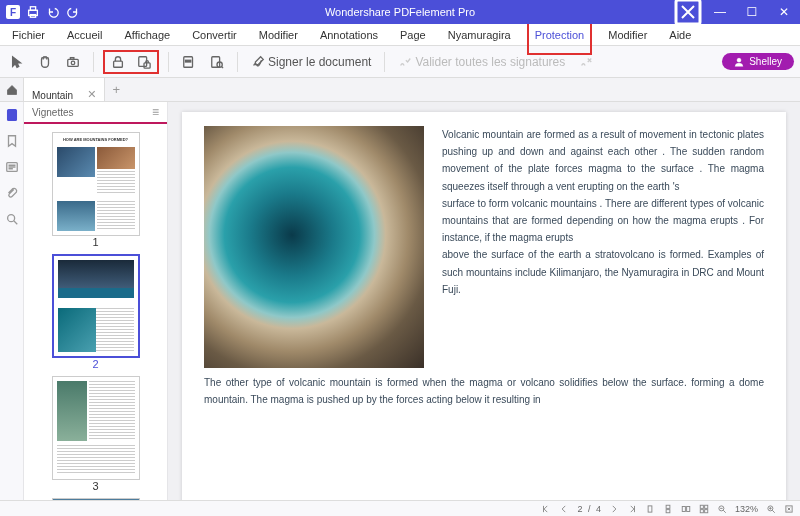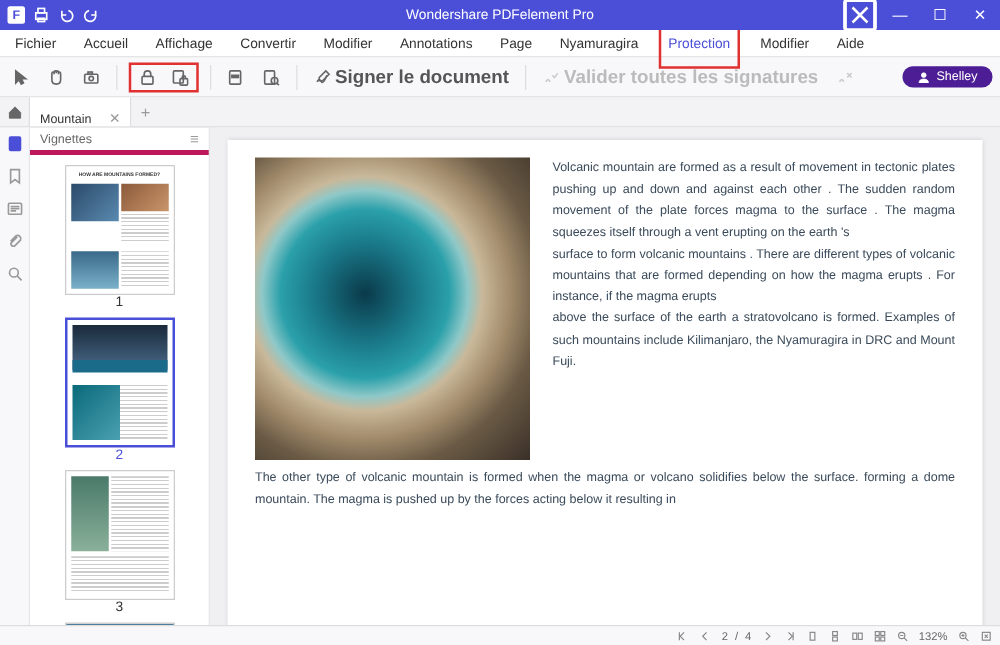--- a/index.html
+++ b/index.html
@@ -9,41 +9,41 @@
 .titlebar .logo{width:14px;height:14px;background:#fff;color:#4b4fd8;display:flex;align-items:center;justify-content:center;font-weight:bold;font-size:10px;border-radius:2px;}
 .titlebar .title{position:absolute;left:50%;transform:translateX(-50%);font-size:11px;}
 .titlebar .right{position:absolute;right:0;display:flex;}
 .titlebar .right .btn{width:32px;height:24px;display:flex;align-items:center;justify-content:center;font-size:12px;cursor:pointer;}
 .ticon{width:14px;height:14px;display:inline-flex;align-items:center;justify-content:center;}
 .ticon svg{width:14px;height:14px;stroke:#fff;fill:none;stroke-width:1.5;}
 .menubar{height:22px;display:flex;align-items:center;padding:0 6px;gap:10px;border-bottom:1px solid #ddd;font-size:11px;}
 .menubar .mi{padding:3px 6px;cursor:pointer;}
 .menubar .mi.active{color:#4b4fd8;border:2px solid #e03030;padding:12px 6px;}
 .toolbar{height:32px;display:flex;align-items:center;padding:0 6px;border-bottom:1px solid #ddd;gap:6px;background:#f8f8fb;}
-.tbtn{padding:2px 4px;display:flex;align-items:center;gap:3px;font-size:15px;color:#555;cursor:pointer;font-weight:bold;}
+.tbtn{padding:2px 4px;display:flex;align-items:center;gap:3px;font-size:12px;color:#555;cursor:pointer;}
 .tbtn.disabled{color:#bbb;}
 .tbtn svg{width:14px;height:14px;stroke:#666;fill:none;stroke-width:1.5;}
 .tbtn.disabled svg{stroke:#ccc;}
 .vdiv{width:1px;height:20px;background:#ddd;margin:0 3px;}
 .hl{border:2px solid #e03030;padding:1px 2px;display:flex;gap:4px;}
-.user-pill{margin-left:auto;background:#4c1d95;color:#fff;border-radius:12px;padding:3px 12px;display:flex;align-items:center;gap:5px;font-size:10px;}
+.user-pill{margin-left:auto;background:#a21caf;color:#fff;border-radius:12px;padding:3px 12px;display:flex;align-items:center;gap:5px;font-size:10px;}
 .user-pill svg{width:10px;height:10px;stroke:#fff;fill:#fff;}
 .tabs{height:24px;display:flex;align-items:stretch;background:#f3f3f6;border-bottom:1px solid #ddd;}
 .tabs .home{width:24px;display:flex;align-items:center;justify-content:center;border-right:1px solid #ddd;}
 .tabs .home svg{width:12px;height:12px;stroke:#666;fill:#666;}
 .tabs .tab{display:flex;align-items:flex-end;padding:0 8px;gap:14px;background:#fff;border-right:1px solid #ddd;font-size:10px;cursor:pointer;}
 .tabs .tab .close{color:#999;font-size:11px;}
 .tabs .add{width:22px;display:flex;align-items:center;justify-content:center;color:#999;font-size:13px;cursor:pointer;}
 .main{display:flex;height:398px;}
 .leftcol{width:24px;background:#f8f8fb;border-right:1px solid #e5e5e8;display:flex;flex-direction:column;align-items:center;padding-top:6px;gap:12px;}
 .leftcol .li{width:14px;height:14px;cursor:pointer;}
 .leftcol .li svg{width:14px;height:14px;stroke:#999;fill:none;stroke-width:1.5;}
 .leftcol .li.active svg{stroke:#4b4fd8;fill:#4b4fd8;}
 .thumbs{width:144px;border-right:1px solid #e5e5e8;display:flex;flex-direction:column;}
-.thumbs .hdr{height:22px;display:flex;align-items:center;justify-content:space-between;padding:0 8px;font-size:10px;color:#666;border-bottom:4px solid #be185d;}
+.thumbs .hdr{height:22px;display:flex;align-items:center;justify-content:space-between;padding:0 8px;font-size:10px;color:#666;border-bottom:2px solid #be185d;}
 .thumbs .body{flex:1;overflow:hidden;padding:8px 0;display:flex;flex-direction:column;align-items:center;gap:6px;}
 .thumb{width:88px;height:104px;background:#fff;border:1px solid #ccc;position:relative;overflow:hidden;}
 .thumb.sel{border:2px solid #4b4fd8;}
 .thumb .t-title{position:absolute;top:4px;left:4px;right:4px;font-size:4px;font-weight:bold;color:#333;}
 .thumb .t-img{position:absolute;background:linear-gradient(135deg,#6b4a3a,#c99b72);}
 .thumb .t-txt{position:absolute;background:repeating-linear-gradient(#ccc 0 1px,transparent 1px 3px);}
 .thumb.t1 .i1{top:14px;left:4px;width:38px;height:30px;background:linear-gradient(135deg,#2a4a6a,#5a8ab0);}
 .thumb.t1 .i2{top:14px;right:4px;width:38px;height:22px;background:linear-gradient(135deg,#8b5a3a,#c9956a);}
 .thumb.t1 .i3{bottom:4px;left:4px;width:38px;height:30px;background:linear-gradient(#3a6a8a,#7ab0c9);}
 .thumb.t1 .tx1{top:38px;right:4px;width:38px;height:24px;}

